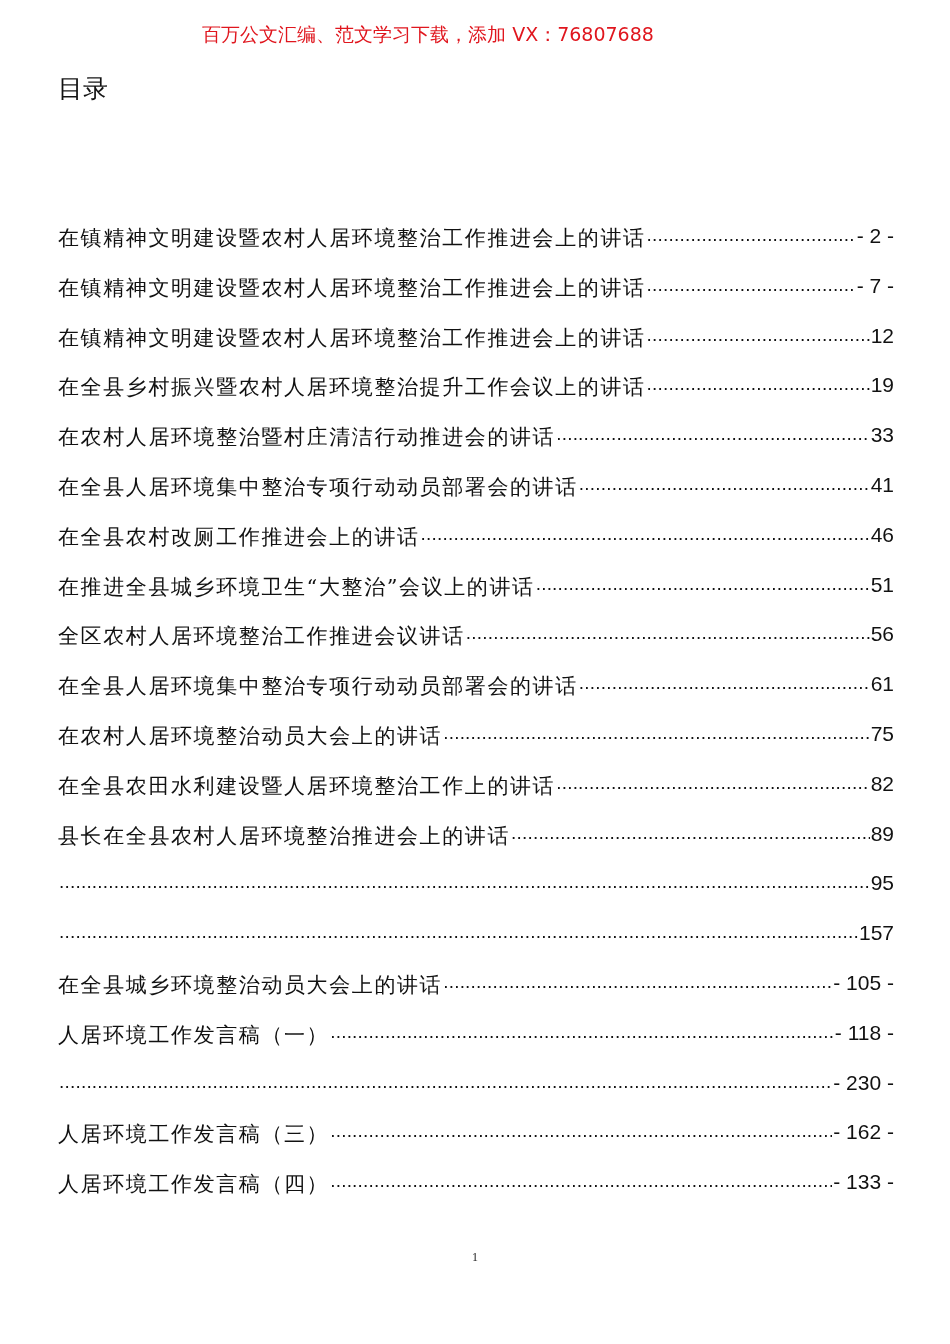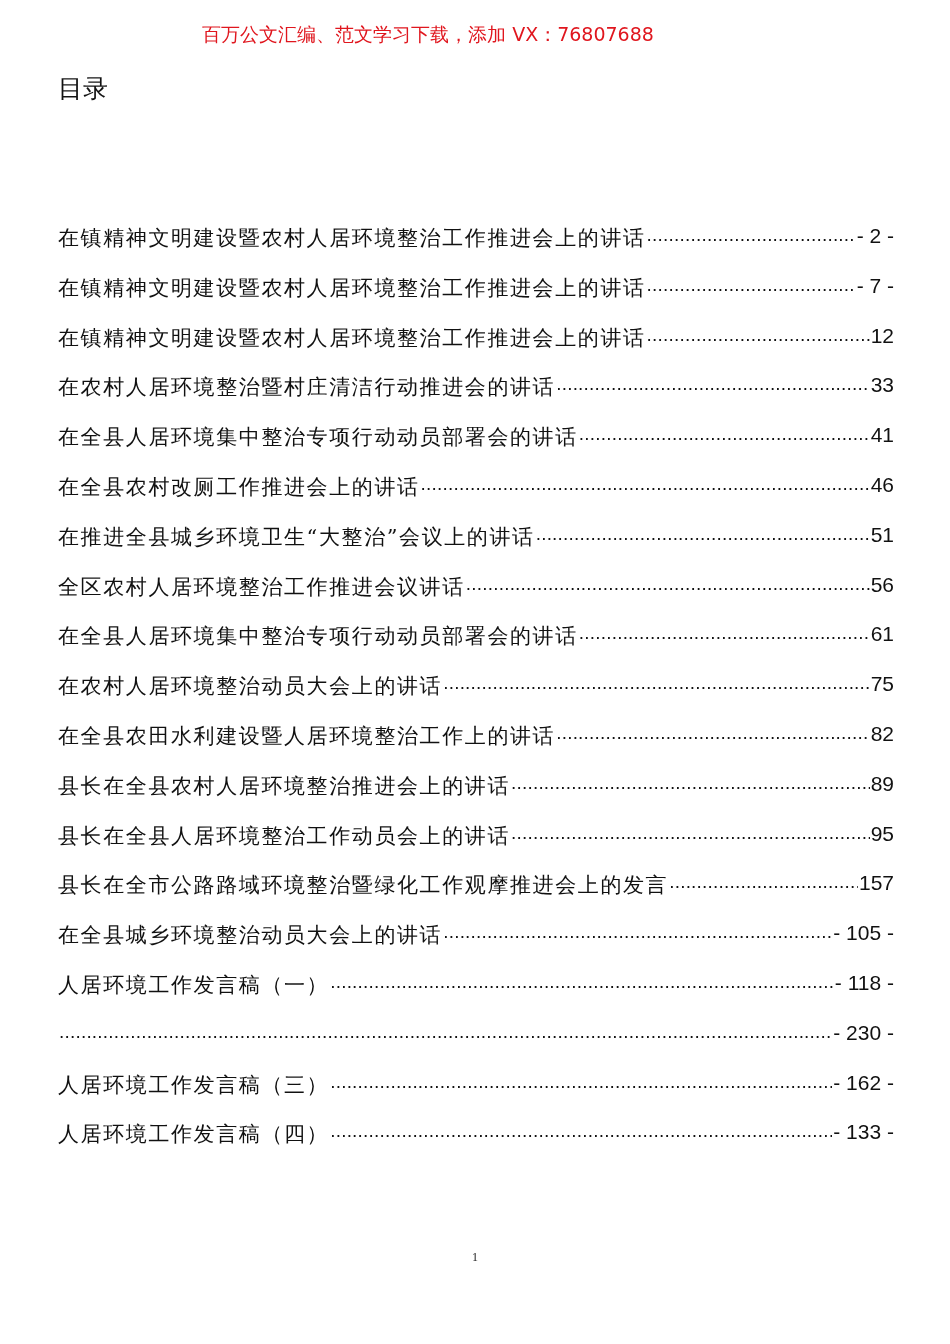--- a/index.html
+++ b/index.html
@@ -103,20 +103,25 @@
       <span class="toc-text">在镇精神文明建设暨农村人居环境整治工作推进会上的讲话</span>
       <span class="toc-leader"></span>
       <span class="toc-page">- 7 -</span>
     </li>
   <li class="toc-item">
       <span class="toc-text">在镇精神文明建设暨农村人居环境整治工作推进会上的讲话</span>
       <span class="toc-leader"></span>
       <span class="toc-page">12</span>
     </li>
   <li class="toc-item">
+      <span class="toc-text">在全县乡村振兴暨农村人居环境整治提升工作会议上的讲话</span>
+      <span class="toc-leader"></span>
+      <span class="toc-page">19</span>
+    </li>
+  <li class="toc-item">
       <span class="toc-text">在农村人居环境整治暨村庄清洁行动推进会的讲话</span>
       <span class="toc-leader"></span>
       <span class="toc-page">33</span>
     </li>
   <li class="toc-item">
       <span class="toc-text">在全县人居环境集中整治专项行动动员部署会的讲话</span>
       <span class="toc-leader"></span>
       <span class="toc-page">41</span>
     </li>
   <li class="toc-item">
@@ -148,26 +153,24 @@
       <span class="toc-text">在全县农田水利建设暨人居环境整治工作上的讲话</span>
       <span class="toc-leader"></span>
       <span class="toc-page">82</span>
     </li>
   <li class="toc-item">
       <span class="toc-text">县长在全县农村人居环境整治推进会上的讲话</span>
       <span class="toc-leader"></span>
       <span class="toc-page">89</span>
     </li>
   <li class="toc-item">
-      <span class="toc-text">县长在全县人居环境整治工作动员会上的讲话</span>
       <span class="toc-leader"></span>
       <span class="toc-page">95</span>
     </li>
   <li class="toc-item">
-      <span class="toc-text">县长在全市公路路域环境整治暨绿化工作观摩推进会上的发言</span>
       <span class="toc-leader"></span>
       <span class="toc-page">157</span>
     </li>
   <li class="toc-item">
       <span class="toc-text">在全县城乡环境整治动员大会上的讲话</span>
       <span class="toc-leader"></span>
       <span class="toc-page">- 105 -</span>
     </li>
   <li class="toc-item">
       <span class="toc-text">人居环境工作发言稿（一）</span>

